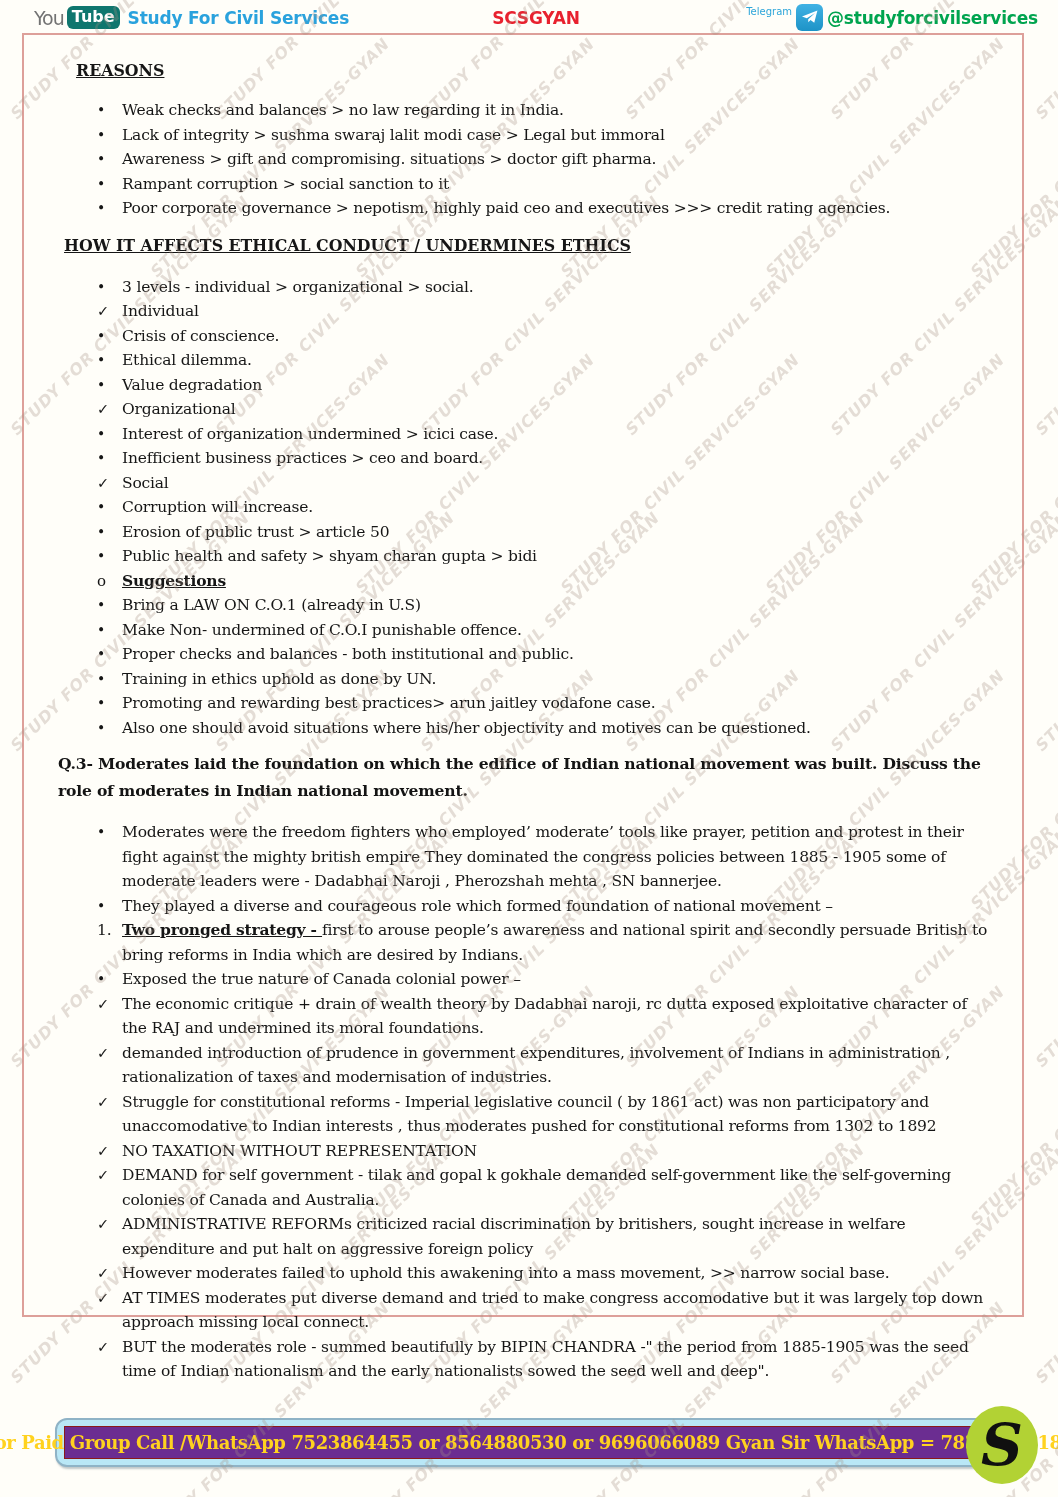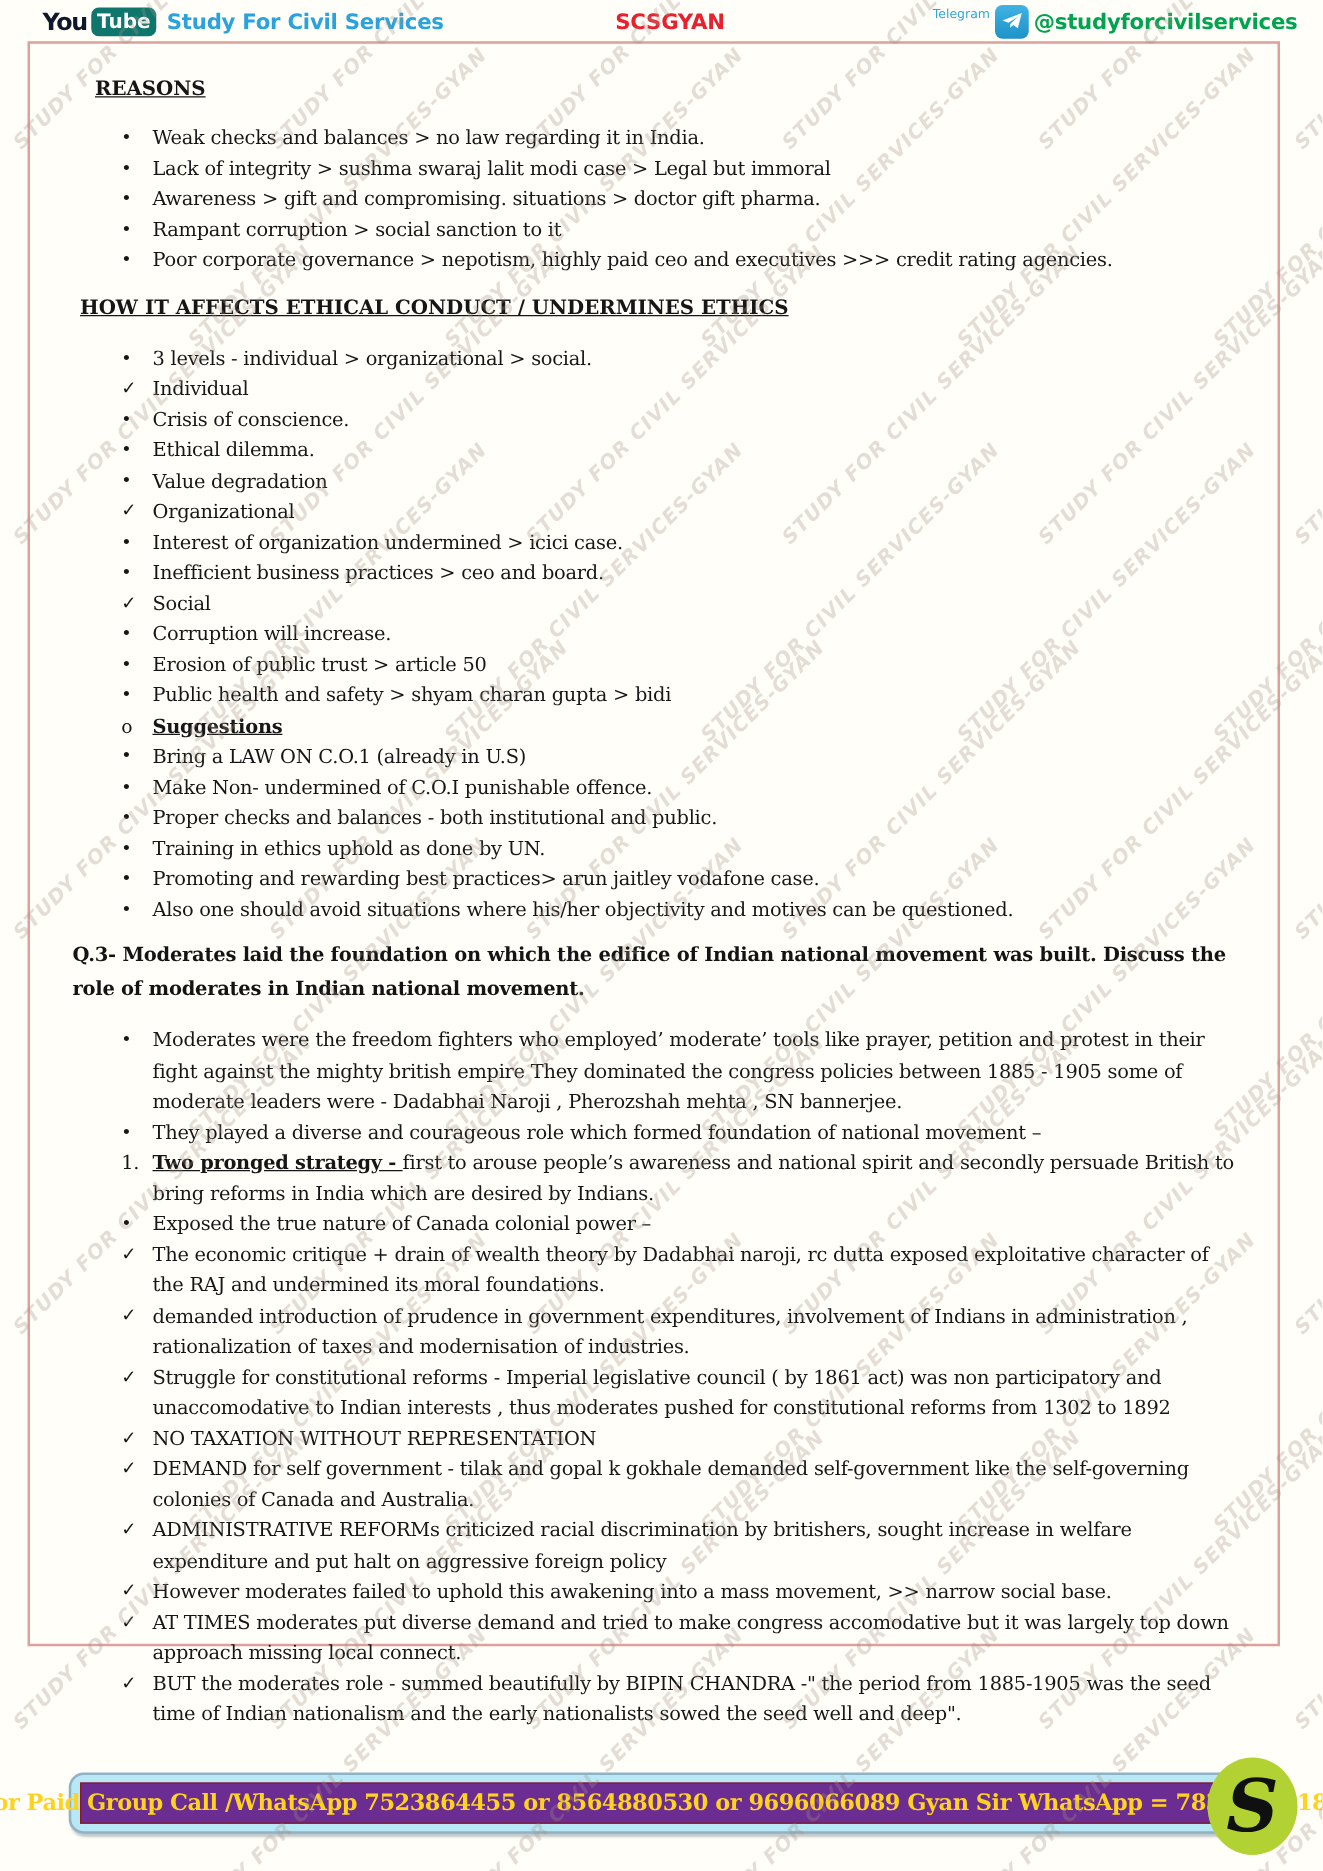--- a/index.html
+++ b/index.html
@@ -12,21 +12,21 @@
   .wm { position:absolute; transform:rotate(-45deg); font-family:"DejaVu Sans", sans-serif;
         font-style:italic; font-weight:bold; font-size:16px; letter-spacing:1px;
         color:rgba(167,146,134,0.30); white-space:nowrap; }
 
   
   .header { position:absolute; top:0; left:0; width:100%; height:33px; z-index:2;
             display:flex; align-items:center; padding:2px 20px 0 34px; }
   .h-left { flex:1; display:flex; align-items:center; gap:2px; }
   .h-center { flex:0 0 auto; }
   .h-right { flex:1; display:flex; align-items:center; justify-content:flex-end; gap:4px; }
-  .yt-you { font-family:"DejaVu Sans", sans-serif; font-weight:bold; font-size:19px; color:#0f172a; letter-spacing:-1px; }
+  .yt-you { font-family:"DejaVu Sans", sans-serif; font-weight:normal; font-size:19px; color:#737373; letter-spacing:-1px; }
   .yt-tube { font-family:"DejaVu Sans", sans-serif; font-weight:bold; font-size:16px; color:#fff;
              background:#0f766e; border-radius:6px; padding:1px 5px 3px 5px; margin-left:1px; }
   .channel { font-family:"DejaVu Sans", sans-serif; font-weight:bold; font-size:17px; color:#2aa2dd; margin-left:6px; letter-spacing:-0.2px; }
   .center-title { font-family:"DejaVu Sans", sans-serif; font-weight:bold; font-size:17px; color:#e8212e; letter-spacing:-0.2px; }
   .tg-label { font-family:"DejaVu Sans", sans-serif; font-size:10px; color:#2ea6da; align-self:flex-start; margin-top:2px; }
   .tg-icon { width:27px; height:27px; border-radius:6px; background:linear-gradient(180deg,#41b2e4,#1d93c7);
              display:flex; align-items:center; justify-content:center; }
   .handle { font-family:"DejaVu Sans", sans-serif; font-weight:bold; font-size:17px; color:#00a44f; letter-spacing:-0.2px; }
 
   

